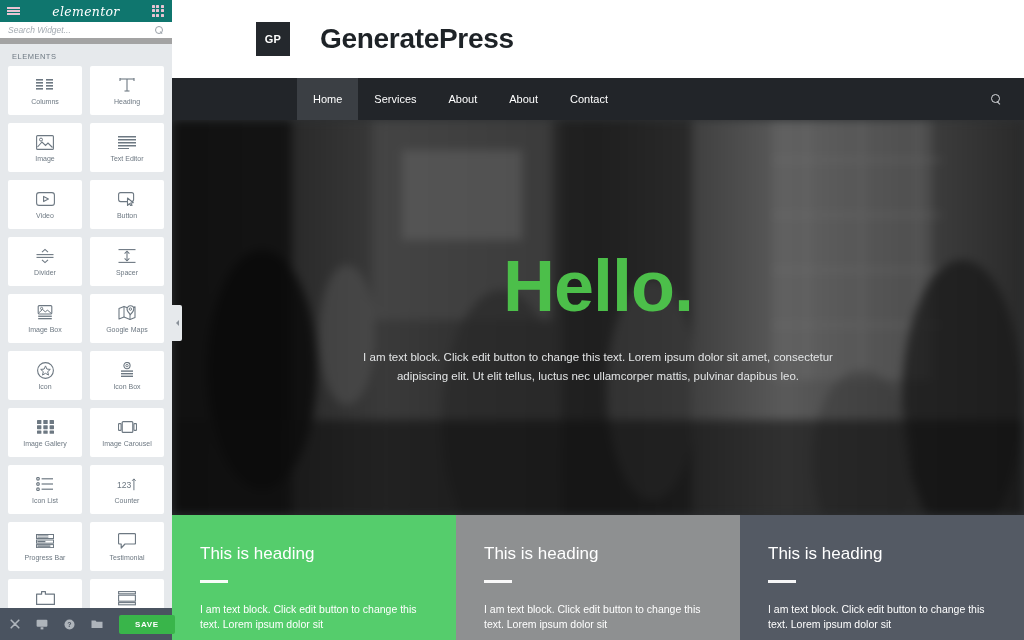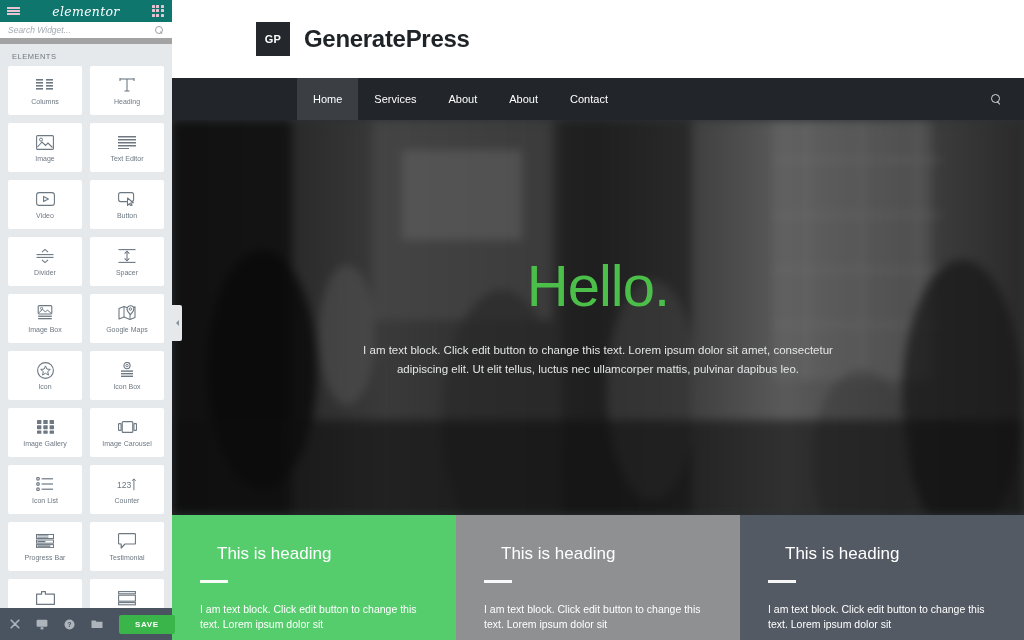--- a/index.html
+++ b/index.html
@@ -96,21 +96,21 @@
 
   #site-header {
     height:78px; background:#fff; display:flex; align-items:center; padding-left:84px;
   }
   #logo-wrap { display:flex; align-items:center; gap:14px; }
   #logo-badge {
     width:34px; height:34px; background:#24282d; color:#fff; display:flex;
     align-items:center; justify-content:center; font-size:11px; font-weight:bold;
     letter-spacing:0.3px;
   }
-  #logo-text { font-size:24px; font-weight:bold; color:#1e2327; letter-spacing:-0.3px; }
+  #logo-text { font-size:28px; font-weight:bold; color:#1e2327; letter-spacing:-0.3px;margin-left:16px; }
 
   #site-nav {
     height:42px; background:#222529; display:flex; align-items:stretch; padding-left:84px;
   }
   .nav-item {
     display:flex; align-items:center; padding:0 16px; color:#fff; font-size:11px;
     cursor:pointer; white-space:nowrap;
   }
   .nav-item.active { background:#3b3f44; }
   #nav-search {
@@ -125,31 +125,31 @@
 
   
   #hero {
     height:395px; position:relative; overflow:hidden;
     display:flex; flex-direction:column; align-items:center; justify-content:center;
   }
   #hero-bg { position:absolute; inset:0; background:#2e3134; }
   #hero-bg svg { width:100%; height:100%; display:block; filter:blur(5px); }
   #hero-content { position:relative; z-index:2; text-align:center; width:100%; }
   #hero-title {
-    font-size:58px; font-weight:400; color:#4cbf4a; line-height:1;
+    font-size:72px; font-weight:700; color:#4cbf4a; line-height:1;
     letter-spacing:-1px; margin-bottom:26px;
   }
   #hero-text {
     color:#e3e5e6; font-size:11.5px; line-height:1.65; width:470px; margin:0 auto;
   }
 
   
   #cols { display:flex; height:125px; }
   .col { flex:1; padding:30px 28px 0; color:#fff; }
-  .col-title { font-size:17px; font-weight:400; line-height:1; margin-bottom:18px;margin-left:17px; }
+  .col-title { font-size:17px; font-weight:400; line-height:1; margin-bottom:18px; }
   .col-rule { width:28px; height:2.5px; background:#fff; margin-bottom:19px; opacity:0.95; }
   .col-text { font-size:10.5px; line-height:1.45; }
 </style>
 </head>
 <body>
 
 <div id="panel">
 
   <div id="panel-header">
     <div class="hdr-ico burger">

